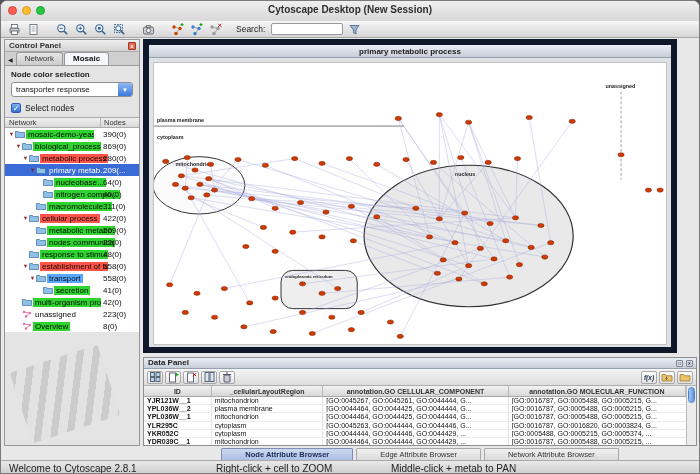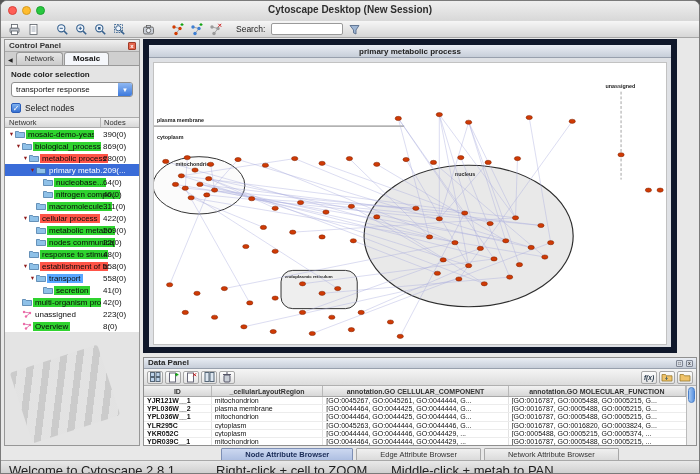--- a/index.html
+++ b/index.html
@@ -79,21 +79,21 @@
   .c1{width:112px}
   .c2{width:186px}
   .c3{width:178px;border-right:none}
   #dp-scroll{position:absolute;right:0;top:28px;bottom:0;width:10px;background:#ececec;border-left:1px solid #bbb}
   #dp-thumb{position:absolute;left:1px;right:1px;top:1px;height:16px;border-radius:4px;background:linear-gradient(90deg,#a7c9f2,#5b93e0);border:1px solid #4a7fc9}
 
   
   #bottom-tabs{position:absolute;left:142px;top:447px;width:554px;height:13px;display:flex;justify-content:center;gap:3px}
   .btab{font-size:7.5px;line-height:11px;padding:0 23px;border:1px solid #a8a8a8;border-radius:1px;background:linear-gradient(#f0f0f0,#dbdbdb);color:#333}
   .btab.active{background:linear-gradient(#ccd8f0,#aebfe2);border-color:#7d8fb5;font-weight:bold;color:#182a55}
-  #status-bar{position:absolute;left:0;right:0;bottom:0;height:13px;background:linear-gradient(#e9e9e9,#d0d0d0);border-top:1px solid #a8a8a8;font-size:13px;color:#222}
+  #status-bar{position:absolute;left:0;right:0;bottom:0;height:13px;background:linear-gradient(#e9e9e9,#d0d0d0);border-top:1px solid #a8a8a8;font-size:10px;color:#222}
   #status-bar span{position:absolute;top:2px}
   #st-welcome{left:8px}
   #st-zoom{left:215px}
   #st-pan{left:390px}
 </style>
 </head>
 <body>
 
 <div id="window">
 

